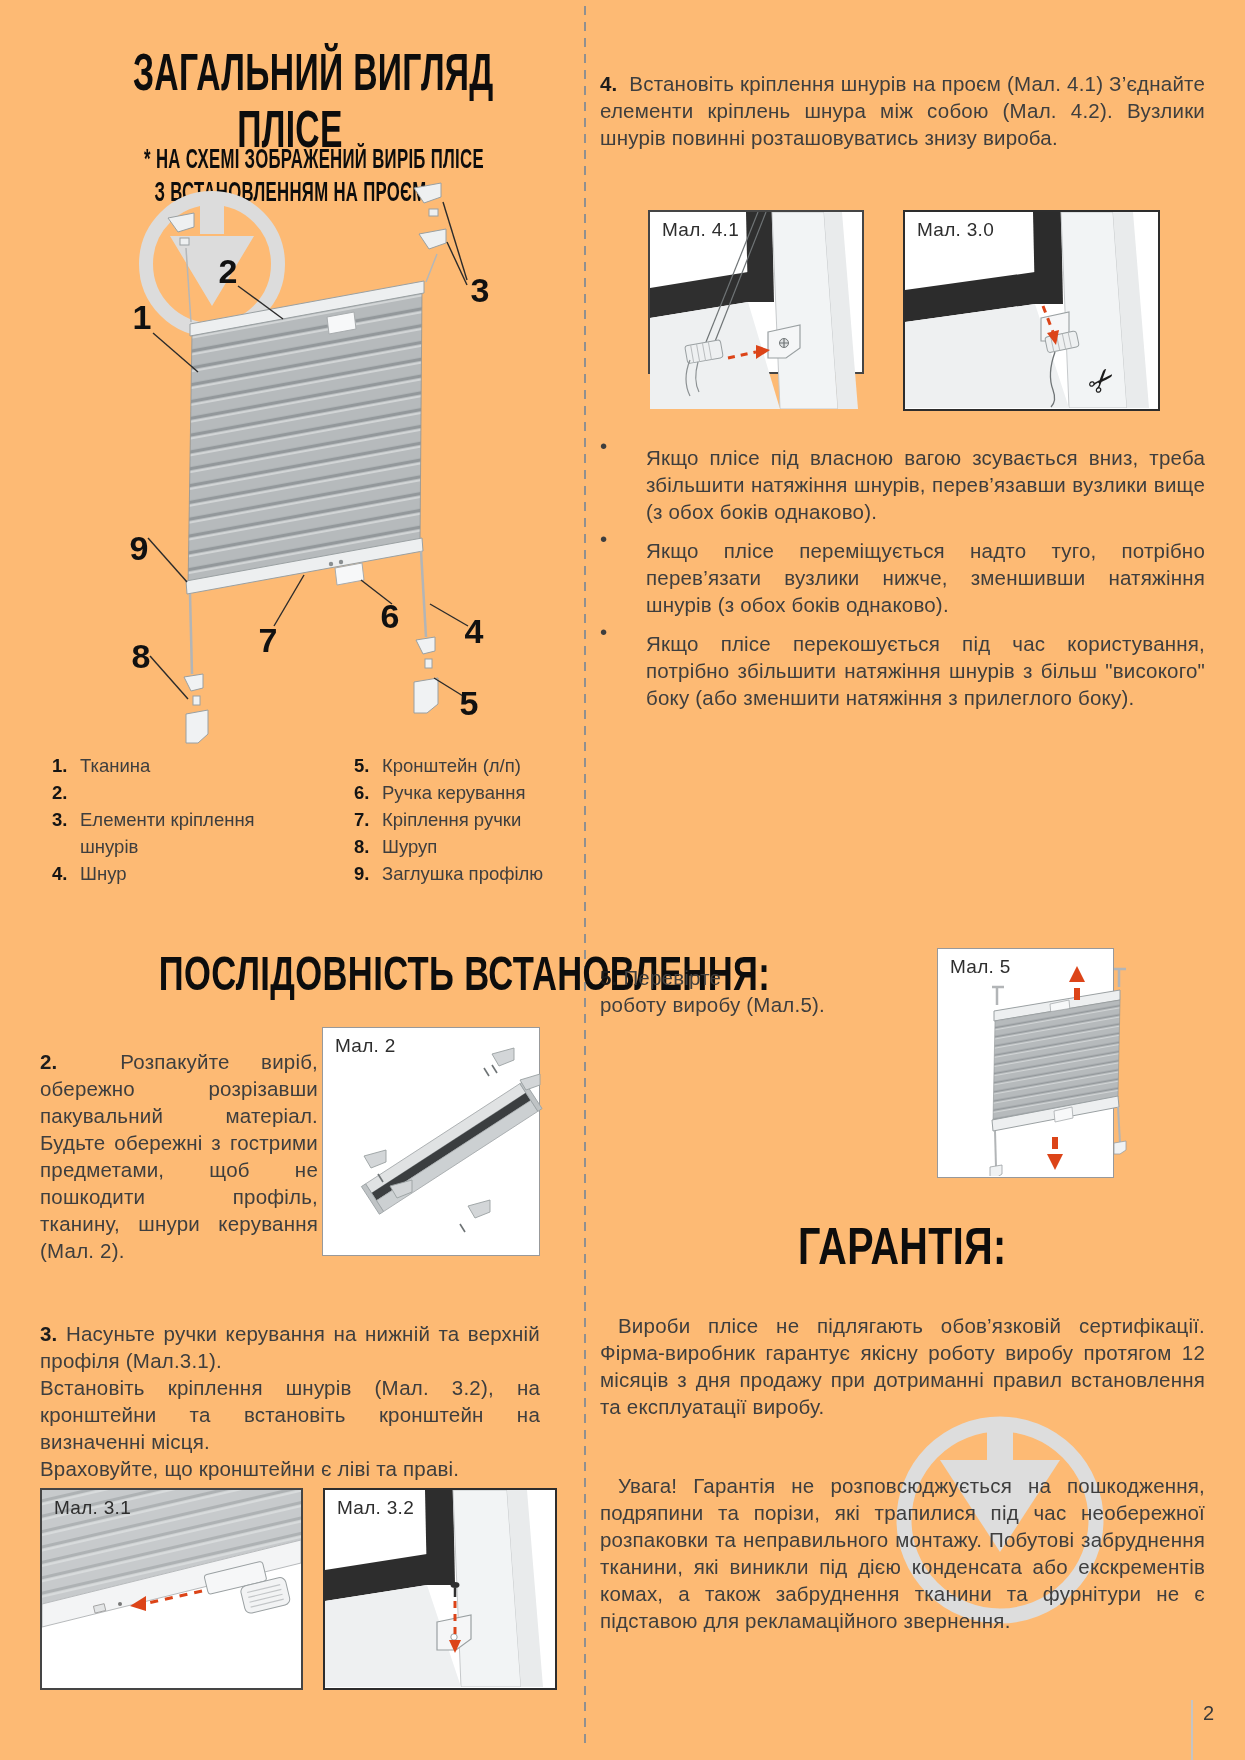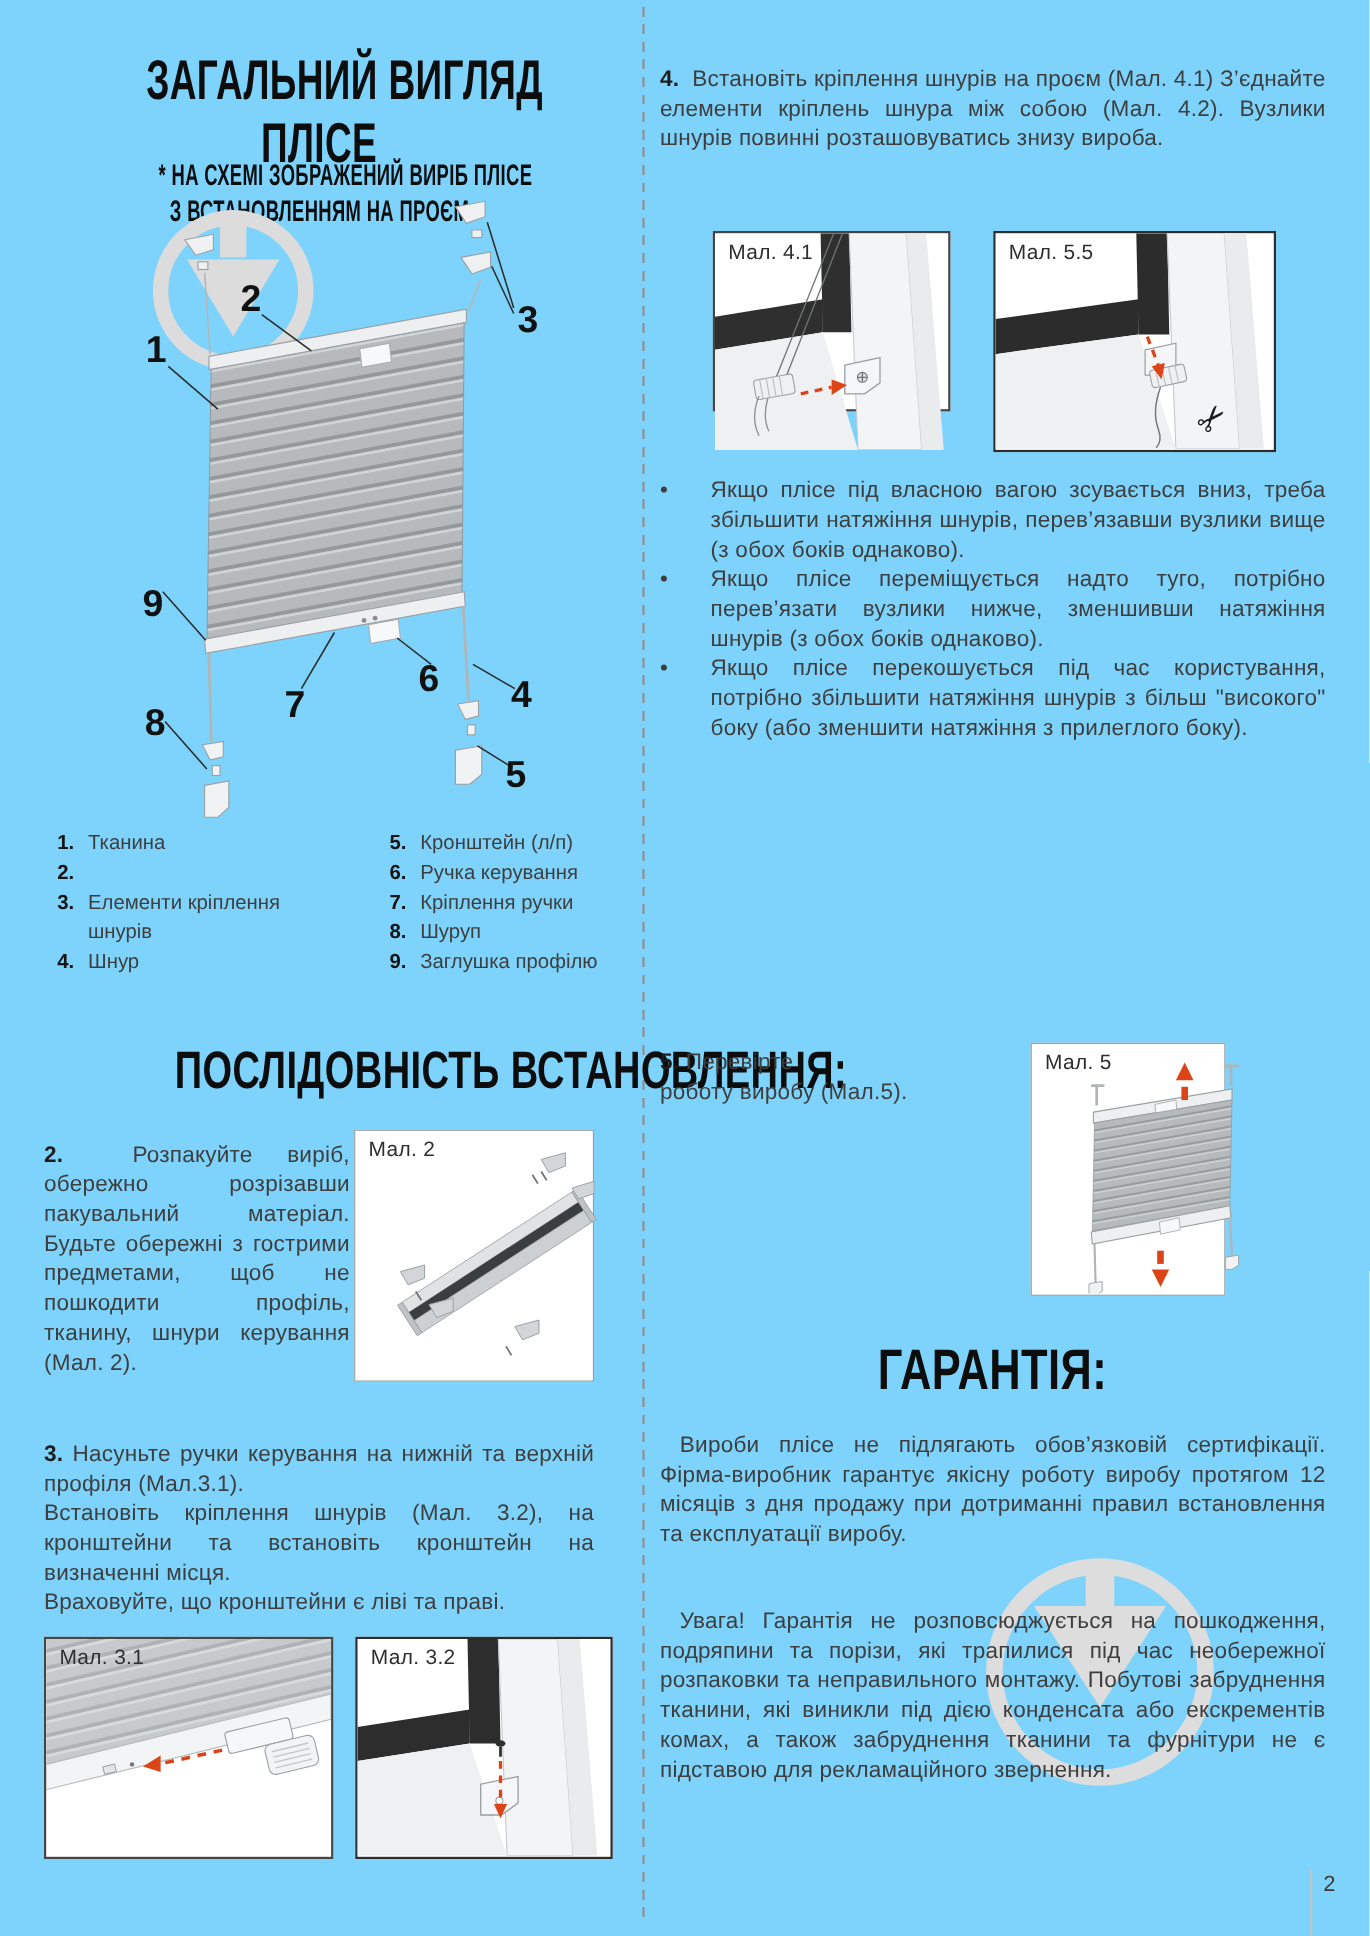--- a/index.html
+++ b/index.html
@@ -1,31 +1,31 @@
 <!DOCTYPE html>
 <html><head>
 <meta charset="utf-8">
 <style>
   html,body{margin:0;padding:0;background:#ffffff;}
-  .page{position:relative;width:1245px;height:1760px;background:#7dd3fc;overflow:hidden;
+  .page{position:relative;width:1245px;height:1760px;background:#fdba74;overflow:hidden;
         font-family:"Liberation Sans", sans-serif;color:#404040;}
   .abs{position:absolute;}
   
   .hwrap{position:absolute;text-align:center;}
   .cond{display:inline-block;transform:scaleX(0.68);transform-origin:50% 50%;
         white-space:nowrap;font-weight:bold;color:#0d0d0d;letter-spacing:0.5px;}
   .h-title{font-size:51px;line-height:57px;}
   .h-sub{font-size:27px;line-height:33px;}
   .h-sec{font-size:48px;line-height:52px;}
   .h-sec .cond{transform:scaleX(0.72);}
   .h-sub .cond{transform:scaleX(0.62);}
   .h-gar{font-size:52px;line-height:48px;}
   .h-gar .cond{transform:scaleX(0.76);}
   
-  .btxt{font-size:20.5px;line-height:27px;text-align:justify;color:#3e3e3e;letter-spacing:0.2px;}
+  .btxt{font-size:20.5px;line-height:27px;text-align:justify;color:#3e3e3e;letter-spacing:0.2px;margin-top:12px;}
   .stepnum{font-weight:bold;color:#1c1c1c;}
   .indent{text-indent:18px;}
   
   .legend-item{display:flex;font-size:18.5px;line-height:27px;color:#3e3e3e;}
   .legend-num{font-weight:bold;color:#141414;flex:none;width:28px;}
   
   .bullet-row{display:flex;}
   .bullet-marker{flex:none;width:46px;font-size:20.5px;line-height:27px;color:#3e3e3e;}
   .bullet-text{flex:1;}
   
@@ -291,21 +291,21 @@
       <path d="M136,106 l28,-6 v20 l-13,9 h-15 z" fill="#f5f6f7" stroke="#9aa0a2" stroke-width="1.1"></path>
       <g transform="translate(156,130) rotate(-12)">
         <rect x="-15" y="-8" width="32" height="16" rx="3" fill="#eef0f1" stroke="#9aa0a2" stroke-width="1"></rect>
         <path d="M-9,-8 v16 M-3,-8 v16 M3,-8 v16 M9,-8 v16" stroke="#b9bcbe" stroke-width="1" fill="none"></path>
       </g>
       <path d="M150,140 q-8,22 -2,38 q4,11 -2,17" fill="none" stroke="#6f7476" stroke-width="1.3"></path>
       <line x1="138" y1="94" x2="148" y2="120" stroke="#DC4418" stroke-width="3" stroke-dasharray="7 6"></line>
       <polygon points="142,121 154,118 151,133" fill="#DC4418"></polygon>
       <text x="196" y="186" font-size="32" fill="#1b1b1b" transform="rotate(-48 196 186)">✂</text>
     </svg>
-    <div class="fig-label">Мал. 5.5</div>
+    <div class="fig-label">Мал. 3.0</div>
   </div>
 
   <div class="abs" style="left:600px;top:432px;width:605px;">
     <div class="bullet-row">
       <span class="bullet-marker">•</span>
       <span class="bullet-text btxt">Якщо плісе під власною вагою зсувається вниз, треба збільшити натяжіння шнурів, перев’язавши вузлики вище (з обох боків однаково).</span>
     </div>
     <div class="bullet-row">
       <span class="bullet-marker">•</span>
       <span class="bullet-text btxt">Якщо плісе переміщується надто туго, потрібно перев’язати вузлики нижче, зменшивши натяжіння шнурів (з обох боків однаково).</span>

